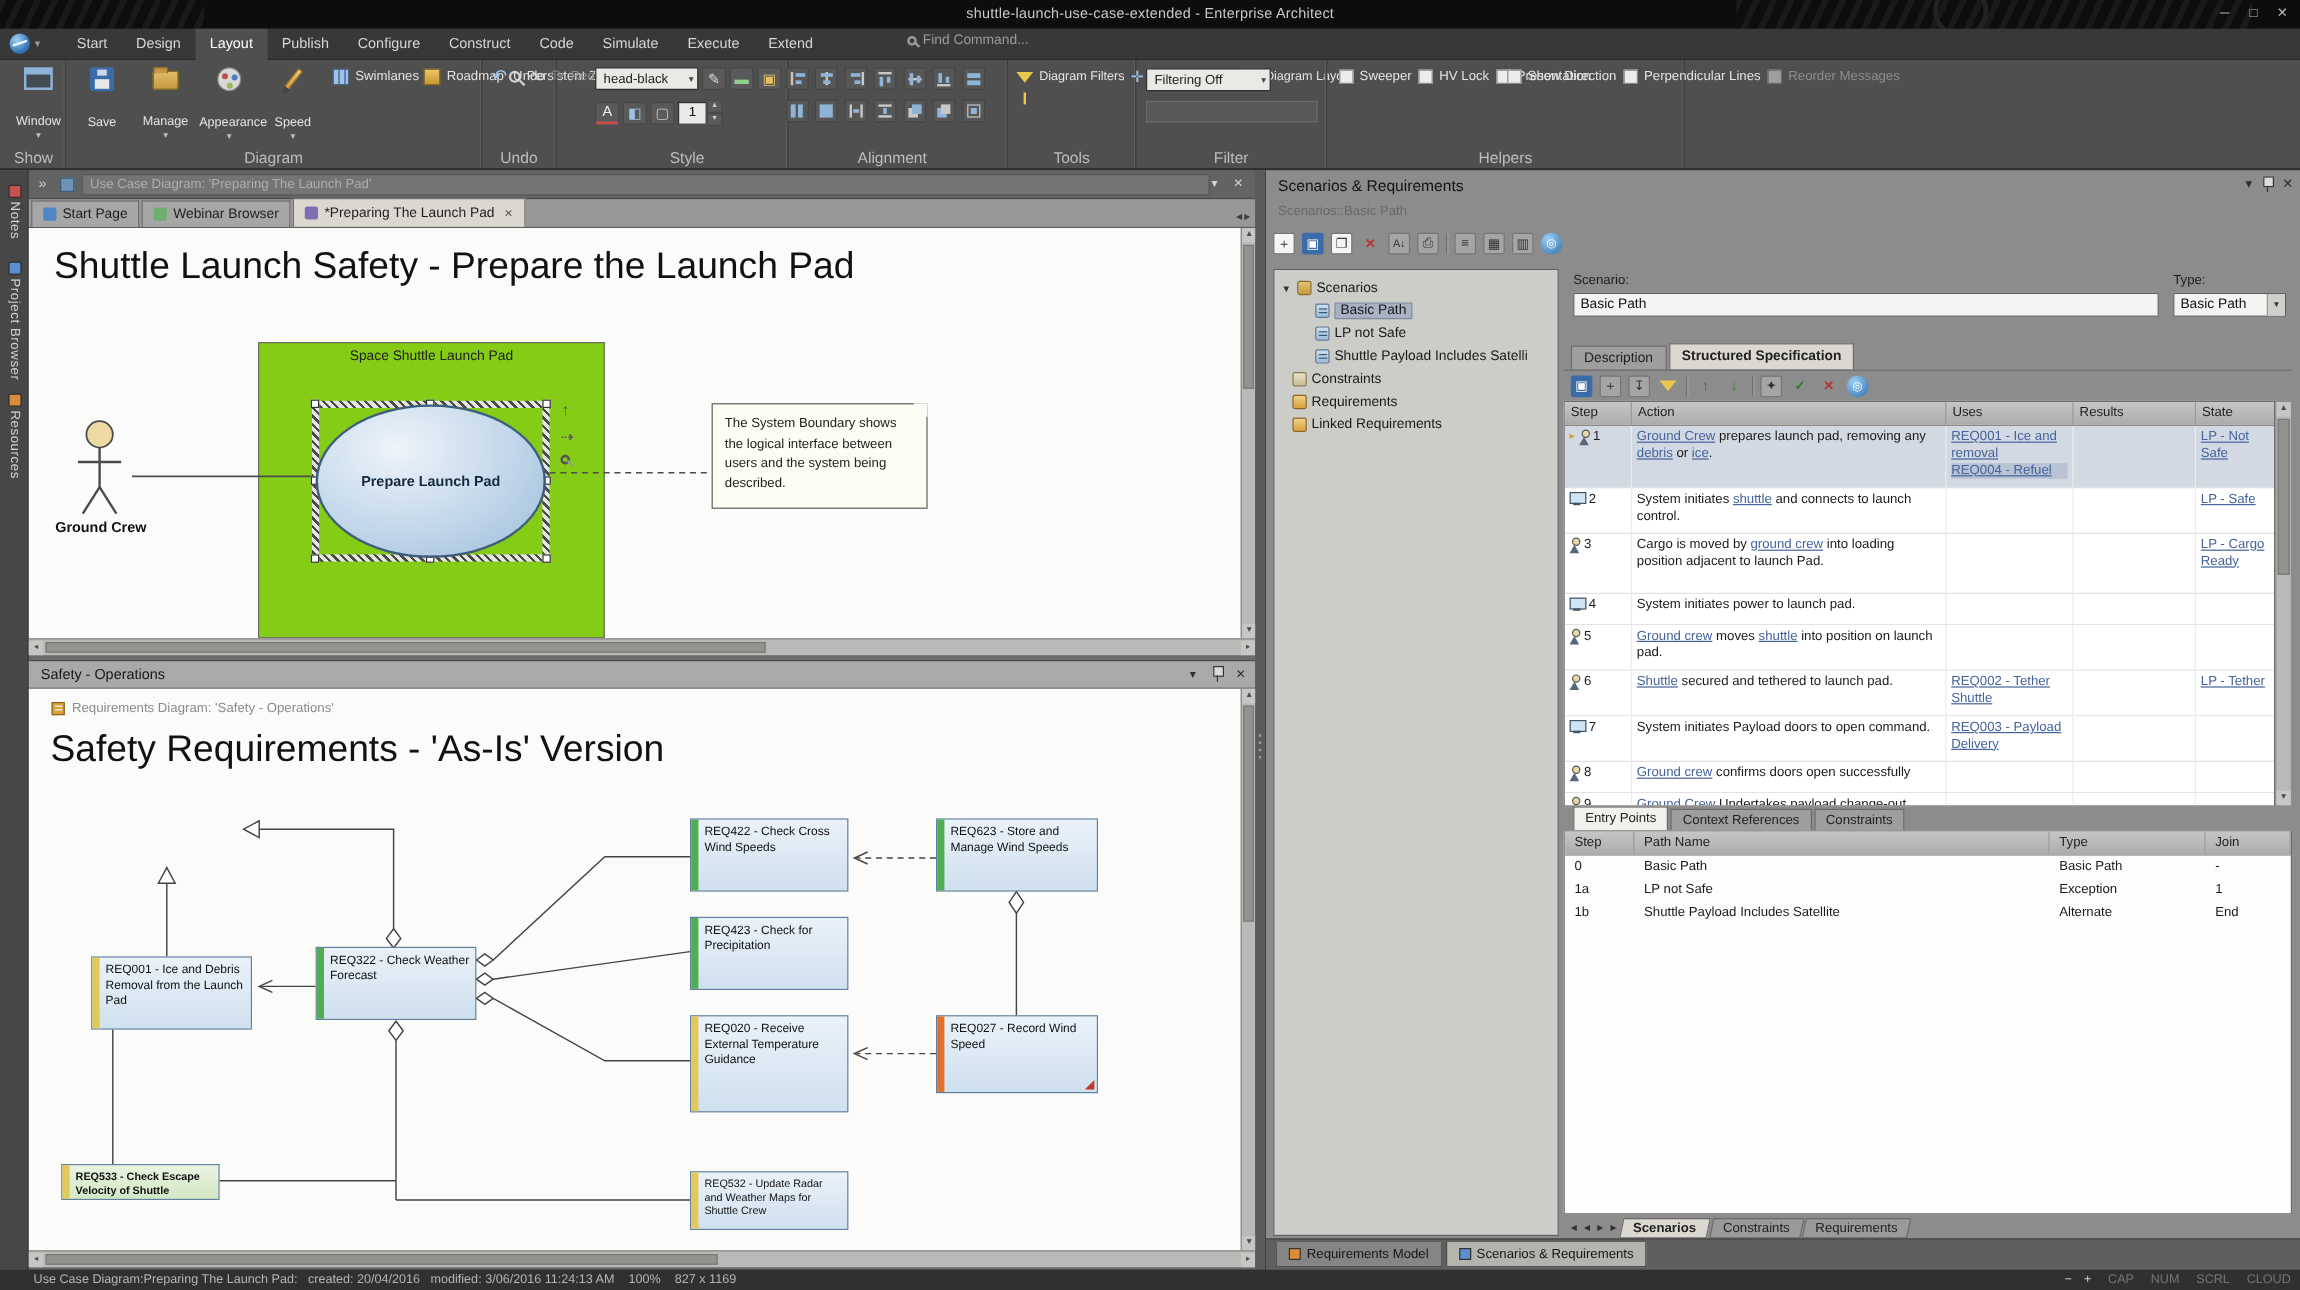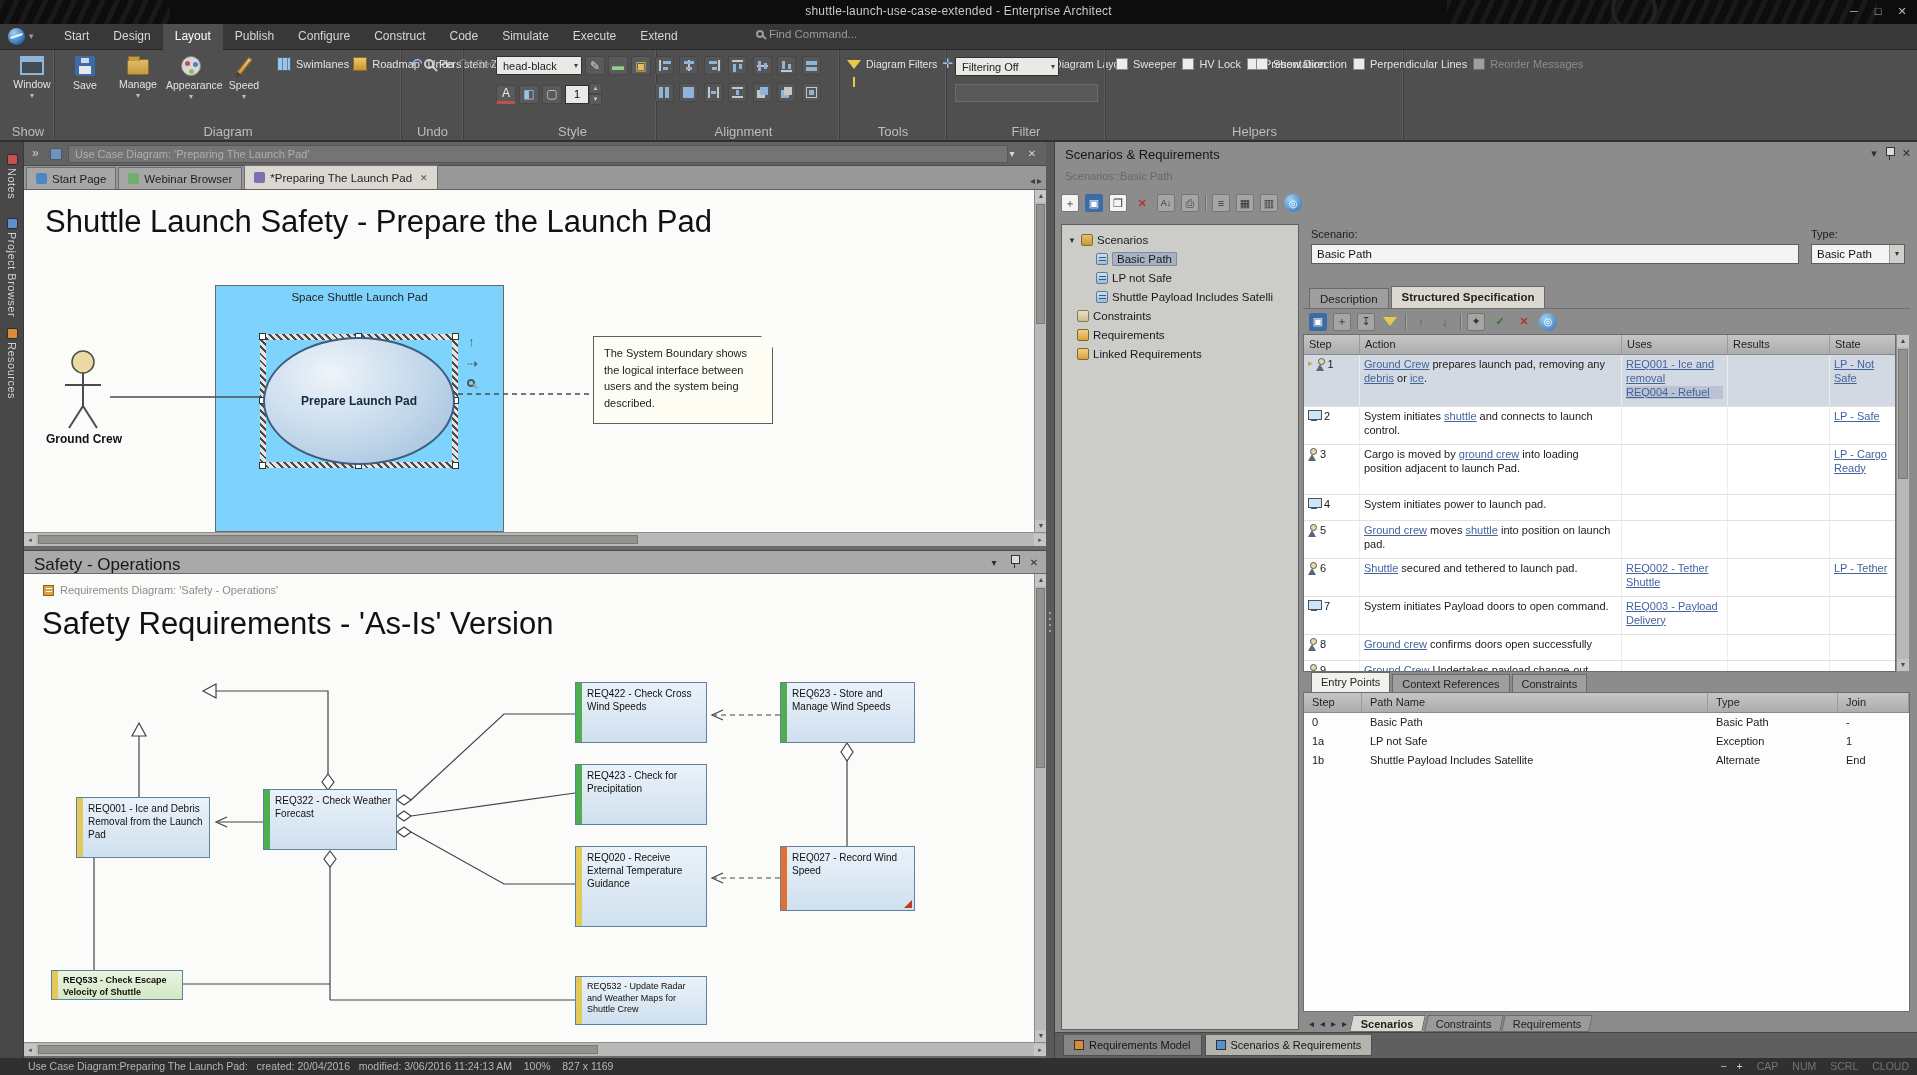--- a/index.html
+++ b/index.html
@@ -28,21 +28,21 @@
   .findbox{position:absolute;left:756px;top:4px;display:flex;align-items:center;gap:5px;color:#9a9a9a;font-size:11.5px;}
   .mag{width:8px;height:8px;border:2px solid #9a9a9a;border-radius:50%;position:relative;display:inline-block;}
   .mag::after{content:"";position:absolute;width:6px;height:2px;background:#9a9a9a;right:-5px;bottom:-2px;transform:rotate(45deg);}
 
   
   .ribbon{position:absolute;left:0;top:50px;width:100%;height:92px;background:#4f4f4f;border-bottom:2px solid #303030;}
   .rgroup{position:absolute;top:0;height:90px;border-right:1px solid #3e3e3e;box-shadow:inset -1px 0 0 #5d5d5d;}
   .glabel{position:absolute;bottom:1px;left:0;right:0;text-align:center;font-size:13px;color:#bdbdbd;}
   .bigrow{position:absolute;left:5px;top:3px;display:flex;gap:3px;}
   .bigbtn{width:50px;height:66px;text-align:center;color:#e3e3e3;font-size:10.5px;border-radius:2px;padding-top:3px;}
-  .bigbtn .cap{display:block;margin-top:2px;line-height:11px;}
+  .bigbtn .cap{display:block;margin-top:18px;line-height:11px;}
   .caret{font-size:8px;color:#bdbdbd;display:block;margin-top:1px;}
   .bi{display:inline-block;position:relative;}
   .bi-window{width:24px;height:19px;border:2px solid #8fb4d8;border-top-width:6px;background:#424a52;}
   .bi-save{width:20px;height:20px;background:#3c6ca8;border-radius:2px;position:relative;}
   .bi-save::after{content:"";position:absolute;left:4px;bottom:2px;width:12px;height:8px;background:#e8e8e8;}
   .bi-save::before{content:"";position:absolute;left:6px;top:2px;width:8px;height:5px;background:#cfd8e8;}
   .bi-manage{width:22px;height:16px;background:linear-gradient(#e0bd6a,#c49a42);border:1px solid #8a6d2a;border-radius:2px;margin-top:3px;}
   .bi-manage::before{content:"";position:absolute;left:0;top:-4px;width:10px;height:4px;background:#c49a42;border:1px solid #8a6d2a;border-bottom:none;}
   .bi-appearance{width:20px;height:20px;background:#d8d8d8;border-radius:50%;border:1px solid #888;}
   .bi-appearance::before{content:"";position:absolute;left:3px;top:4px;width:5px;height:5px;border-radius:50%;background:#c0504d;box-shadow:8px 1px 0 #4f81bd,4px 8px 0 #9bbb59;}
@@ -96,21 +96,21 @@
   .capbtn{position:absolute;top:4px;width:16px;height:16px;text-align:center;line-height:16px;font-size:10px;color:#d5d5d5;}
   .tabstrip{position:absolute;left:0;top:24px;width:100%;height:24px;background:#989898;border-bottom:1px solid #5f5f5f;display:flex;align-items:flex-end;}
   .dtab{height:22px;display:flex;align-items:center;gap:5px;padding:0 9px;font-size:11.5px;color:#1e1e1e;background:#a6a6a6;border:1px solid #6e6e6e;border-bottom:none;margin-left:2px;}
   .dtab.active{background:#dbd8d2;height:24px;}
   .dtab .ticon{width:11px;height:11px;border-radius:2px;}
   .dtab .x{font-size:9px;color:#555;margin-left:3px;}
   .tabnav{margin-left:auto;display:flex;gap:2px;padding:0 4px 3px 0;}
   .tabnav span{font-size:10px;color:#3e3e3e;}
   .canvas1{position:absolute;left:0;top:48px;width:1010px;height:342px;background:#fbfbf9;overflow:hidden;}
   .dgtitle{position:absolute;color:#111;font-size:31px;font-weight:400;white-space:nowrap;}
-  .boundary{position:absolute;border:1px solid #6a6a6a;background:#7dd3fc;}
+  .boundary{position:absolute;border:1px solid #6a6a6a;background:#84cc16;}
   .boundary .blabel{position:absolute;top:5px;left:0;right:0;text-align:center;font-size:11.5px;color:#222;}
   .selrect{position:absolute;border:6px solid transparent;
     border-image:repeating-linear-gradient(45deg,#4a4a4a 0 2px,#e4e4e0 2px 5px) 6;}
   .handle{position:absolute;width:7px;height:7px;background:#fff;border:1px solid #333;}
   .usecase{position:absolute;border:2px solid #3f5e7e;border-radius:50%;
     background:radial-gradient(ellipse at 35% 28%,#eef4fa,#c2d7ea 55%,#9dbcd9);
     display:flex;align-items:center;justify-content:center;}
   .usecase span{font-size:12px;font-weight:bold;color:#13293d;}
   .note{position:absolute;background:#fdfdf3;border:1px solid #5e5e5e;padding:8px 10px;font-size:11px;color:#222;line-height:1.5;}
   .note .fold-cut{position:absolute;top:-1px;right:-1px;width:0;height:0;border-left:12px solid transparent;border-top:12px solid #fbfbf9;}
@@ -118,21 +118,21 @@
   .svglayer{position:absolute;left:0;top:0;}
 
   
   .vscroll{position:absolute;width:12px;background:#b9b9b7;border-left:1px solid #8d8d8d;}
   .hscroll{position:absolute;height:14px;background:#b9b9b7;border-top:1px solid #8d8d8d;}
   .sb-arrow{position:absolute;width:12px;height:12px;text-align:center;line-height:12px;font-size:7px;color:#4c4c4c;background:#c6c6c4;}
   .sb-thumb{position:absolute;background:#92928f;border:1px solid #787876;}
 
   
   .p2cap{position:absolute;left:0;top:408px;width:100%;height:24px;background:#a9a9a9;border-top:1px solid #4a4a4a;border-bottom:1px solid #6a6a6a;}
-  .p2cap .t{position:absolute;left:10px;top:4px;font-size:17px;color:#161616;}
+  .p2cap .t{position:absolute;left:10px;top:4px;font-size:12px;color:#161616;}
   .canvas2{position:absolute;left:0;top:432px;width:1010px;height:468px;background:#fbfbf9;overflow:hidden;}
   .sublabel{position:absolute;left:36px;top:10px;font-size:11px;color:#8b8b8b;}
   .subicon{position:absolute;left:19px;top:11px;width:11px;height:11px;background:#d9a23c;border:1px solid #8a6420;}
   .subicon::after{content:"";position:absolute;left:2px;top:2px;width:6px;height:1px;background:#fff;box-shadow:0 3px 0 #fff;}
   .req{position:absolute;border:1px solid #62809f;background:linear-gradient(#eaf2f9,#cfe0ef);padding:4px 4px 3px 11px;font-size:10px;color:#101010;line-height:1.3;}
   .req .strip{position:absolute;left:0;top:0;bottom:0;width:6px;}
   .req.green{background:linear-gradient(#e9f4e0,#d3e7c4);}
   .req .tri{position:absolute;right:2px;bottom:2px;width:0;height:0;border-left:8px solid transparent;border-bottom:8px solid #c0392b;}
 
   

